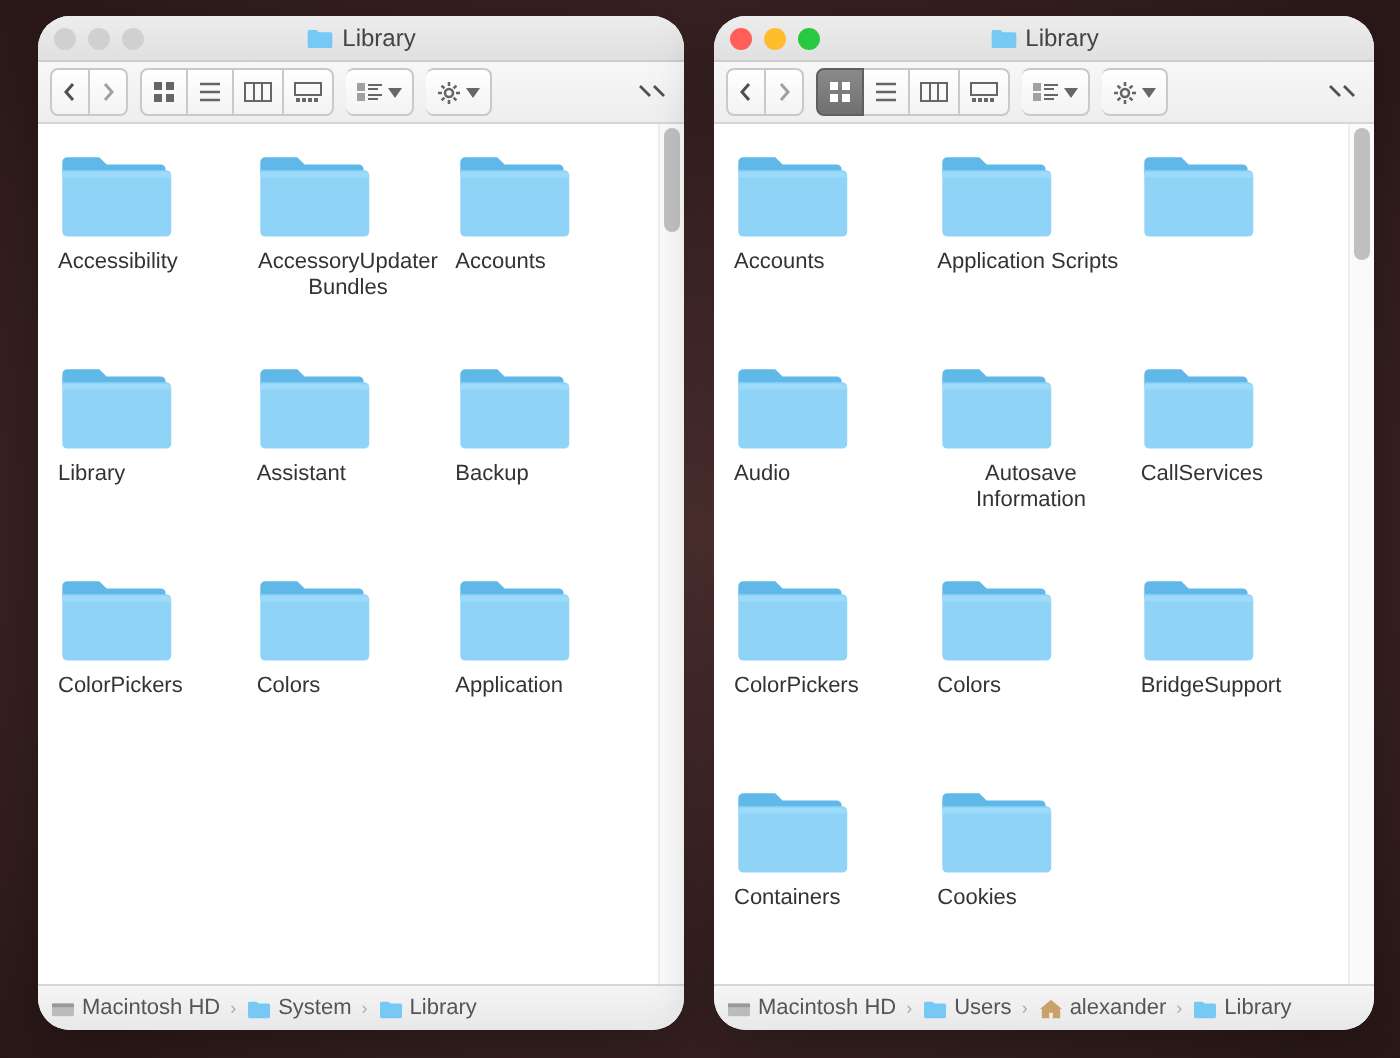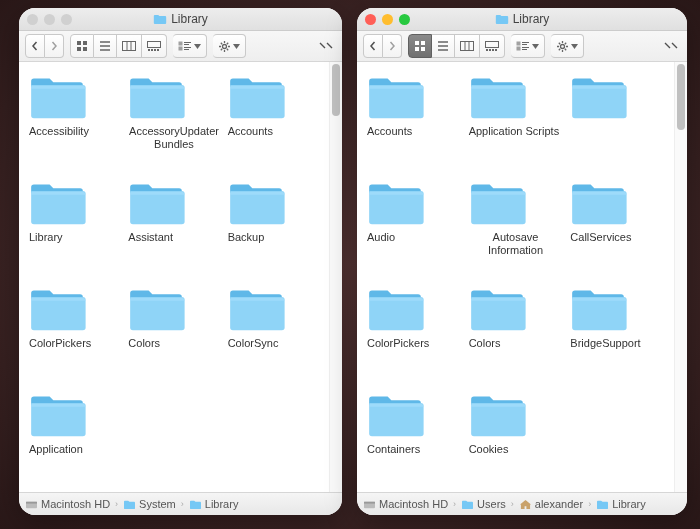--- a/index.html
+++ b/index.html
@@ -194,28 +194,20 @@
   <path fill="#a9e0fb" d="M4 13h56c2 0 3 1 3 3H4v-3z" opacity=".6"></path>
 </svg>
             <div class="label">Colors</div>
           </div>
           <div class="item">
             <svg class="folder-svg" viewBox="0 0 64 52">
   <path fill="#5fb8e8" d="M4 8c0-2 1-3 3-3h17l4 4h29c2 0 3 1 3 3v2H4V8z"></path>
   <path fill="#8fd4f7" d="M4 12h56c2 0 3 1 3 3v30c0 2-1 3-3 3H7c-2 0-3-1-3-3V12z"></path>
   <path fill="#a9e0fb" d="M4 13h56c2 0 3 1 3 3H4v-3z" opacity=".6"></path>
 </svg>
-            <div class="label">ColorSync</div>
-          </div>
-          <div class="item">
-            <svg class="folder-svg" viewBox="0 0 64 52">
-  <path fill="#5fb8e8" d="M4 8c0-2 1-3 3-3h17l4 4h29c2 0 3 1 3 3v2H4V8z"></path>
-  <path fill="#8fd4f7" d="M4 12h56c2 0 3 1 3 3v30c0 2-1 3-3 3H7c-2 0-3-1-3-3V12z"></path>
-  <path fill="#a9e0fb" d="M4 13h56c2 0 3 1 3 3H4v-3z" opacity=".6"></path>
-</svg>
             <div class="label">Application</div>
           </div>
         </div>
       <div class="scroll">
           <div class="thumb" id="thumb-left" style="top: 2px; height: 52px;"></div>
         </div>
     </div>
     <div class="pathbar" id="path-left">
         <span class="crumb">
           <svg class="icon-sm" viewBox="0 0 14 12">

